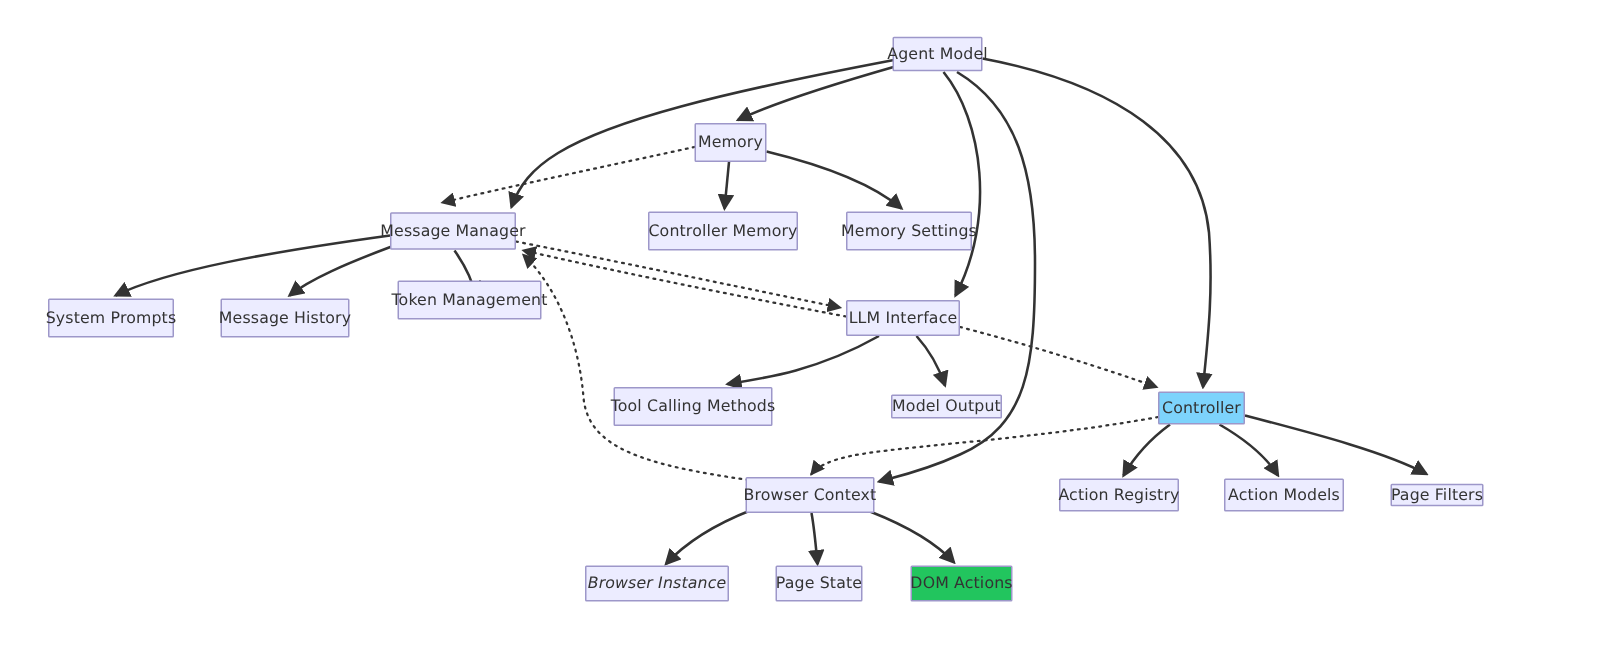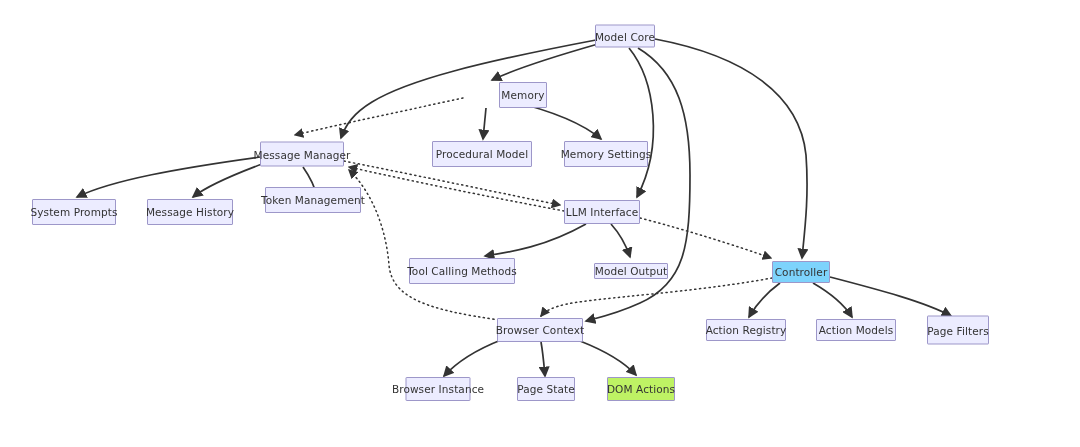--- a/index.html
+++ b/index.html
@@ -57,30 +57,30 @@
         <path d="M 830,277 C 880,290 925,302 951,316" class="edge solid" stroke="#333333" marker-end="url(#arrow)"></path>
         <path d="M 772,278 C 690,293 602,297 567,304 C 553,307 545,311 541,316" class="edge dotted" stroke="#333333" marker-end="url(#arrow)"></path>
         <path d="M 501,340 C 473,351 456,363 444,376" class="edge solid" stroke="#333333" marker-end="url(#arrow)"></path>
         <path d="M 541,342 C 543,353 544,365 545,376" class="edge solid" stroke="#333333" marker-end="url(#arrow)"></path>
         <path d="M 580,341 C 608,352 625,363 636,375" class="edge solid" stroke="#333333" marker-end="url(#arrow)"></path>
         <path d="M 499,320 C 430,310 392,299 389,265 C 386,228 372,192 349,170" class="edge dotted" stroke="#333333" marker-end="url(#arrow)"></path>
       </g>
   </svg>
   <div id="node-layer">
       <div class="node" style="left: 625px; top: 36px; width: 60px; height: 23px; background: rgb(236, 236, 255); border: 1px solid rgb(157, 151, 201); color: rgb(51, 51, 51);">
-        <span>Model Core</span>
+        <span>Agent Model</span>
       </div>
-      <div class="node" style="left: 487px; top: 95px; width: 48px; height: 26px; background: rgb(236, 236, 255); border: 1px solid rgb(157, 151, 201); color: rgb(51, 51, 51); margin-left: 36px;">
+      <div class="node" style="left: 487px; top: 95px; width: 48px; height: 26px; background: rgb(236, 236, 255); border: 1px solid rgb(157, 151, 201); color: rgb(51, 51, 51);">
         <span>Memory</span>
       </div>
       <div class="node" style="left: 302px; top: 154px; width: 84px; height: 25px; background: rgb(236, 236, 255); border: 1px solid rgb(157, 151, 201); color: rgb(51, 51, 51);">
         <span>Message Manager</span>
       </div>
       <div class="node" style="left: 482px; top: 154px; width: 100px; height: 26px; background: rgb(236, 236, 255); border: 1px solid rgb(157, 151, 201); color: rgb(51, 51, 51);">
-        <span>Procedural Model</span>
+        <span>Controller Memory</span>
       </div>
       <div class="node" style="left: 606px; top: 154px; width: 84px; height: 26px; background: rgb(236, 236, 255); border: 1px solid rgb(157, 151, 201); color: rgb(51, 51, 51);">
         <span>Memory Settings</span>
       </div>
       <div class="node" style="left: 74px; top: 212px; width: 84px; height: 26px; background: rgb(236, 236, 255); border: 1px solid rgb(157, 151, 201); color: rgb(51, 51, 51);">
         <span>System Prompts</span>
       </div>
       <div class="node" style="left: 190px; top: 212px; width: 86px; height: 26px; background: rgb(236, 236, 255); border: 1px solid rgb(157, 151, 201); color: rgb(51, 51, 51);">
         <span>Message History</span>
       </div>
@@ -101,26 +101,26 @@
       </div>
       <div class="node" style="left: 540px; top: 330px; width: 86px; height: 24px; background: rgb(236, 236, 255); border: 1px solid rgb(157, 151, 201); color: rgb(51, 51, 51);">
         <span>Browser Context</span>
       </div>
       <div class="node" style="left: 746px; top: 330px; width: 80px; height: 22px; background: rgb(236, 236, 255); border: 1px solid rgb(157, 151, 201); color: rgb(51, 51, 51);">
         <span>Action Registry</span>
       </div>
       <div class="node" style="left: 856px; top: 330px; width: 80px; height: 22px; background: rgb(236, 236, 255); border: 1px solid rgb(157, 151, 201); color: rgb(51, 51, 51);">
         <span>Action Models</span>
       </div>
-      <div class="node" style="left: 958px; top: 330px; width: 62px; height: 29px; background: rgb(236, 236, 255); border: 1px solid rgb(157, 151, 201); color: rgb(51, 51, 51);">
+      <div class="node" style="left: 958px; top: 330px; width: 62px; height: 15px; background: rgb(236, 236, 255); border: 1px solid rgb(157, 151, 201); color: rgb(51, 51, 51);">
         <span>Page Filters</span>
       </div>
-      <div class="node" style="left: 438px; top: 389px; width: 65px; height: 24px; background: rgb(236, 236, 255); border: 1px solid rgb(157, 151, 201); color: rgb(51, 51, 51);">
+      <div class="node" style="left: 438px; top: 389px; width: 96px; height: 24px; background: rgb(236, 236, 255); border: 1px solid rgb(157, 151, 201); color: rgb(51, 51, 51); font-style: italic;">
         <span>Browser Instance</span>
       </div>
       <div class="node" style="left: 546px; top: 389px; width: 58px; height: 24px; background: rgb(236, 236, 255); border: 1px solid rgb(157, 151, 201); color: rgb(51, 51, 51);">
         <span>Page State</span>
       </div>
-      <div class="node" style="left: 641px; top: 389px; width: 68px; height: 24px; background: #bef264; border: 1px solid rgb(157, 151, 201); color: rgb(51, 51, 51);">
+      <div class="node" style="left: 641px; top: 389px; width: 68px; height: 24px; background: #22c55e; border: 1px solid rgb(157, 151, 201); color: rgb(51, 51, 51);">
         <span>DOM Actions</span>
       </div>
     </div>
 </div>
 
 </body></html>

